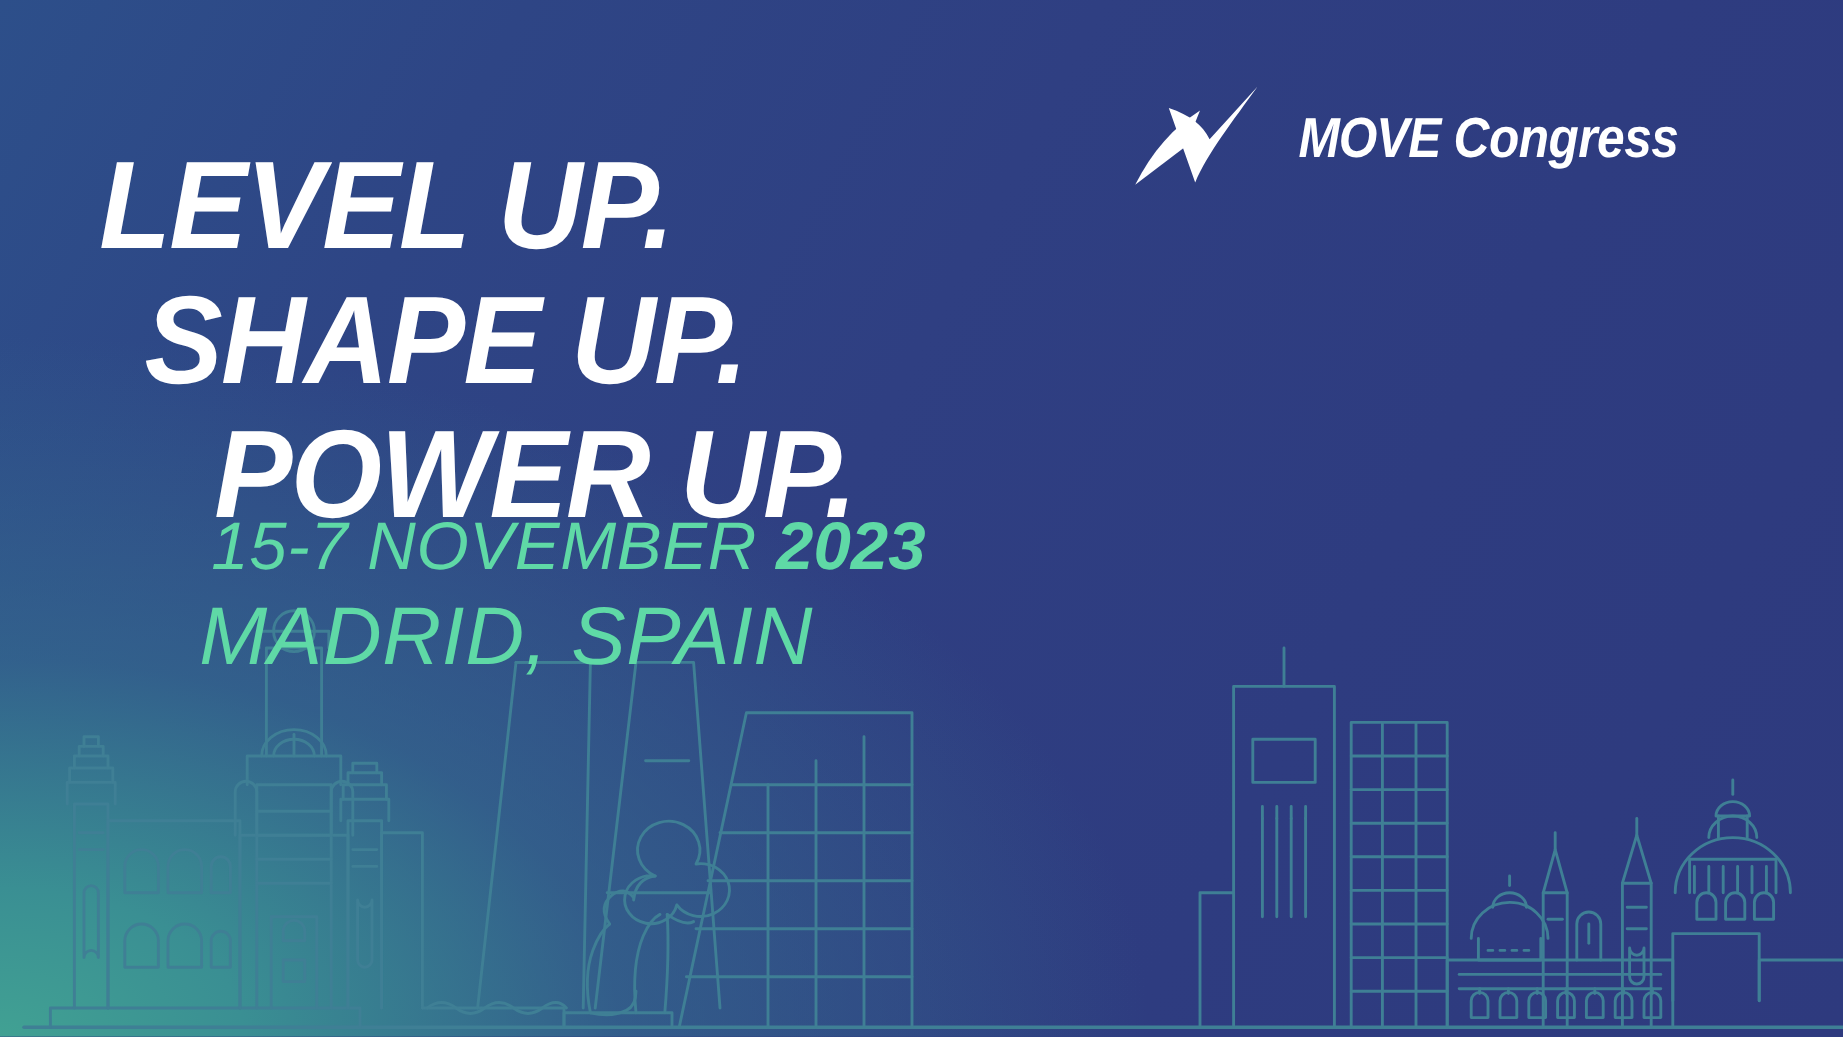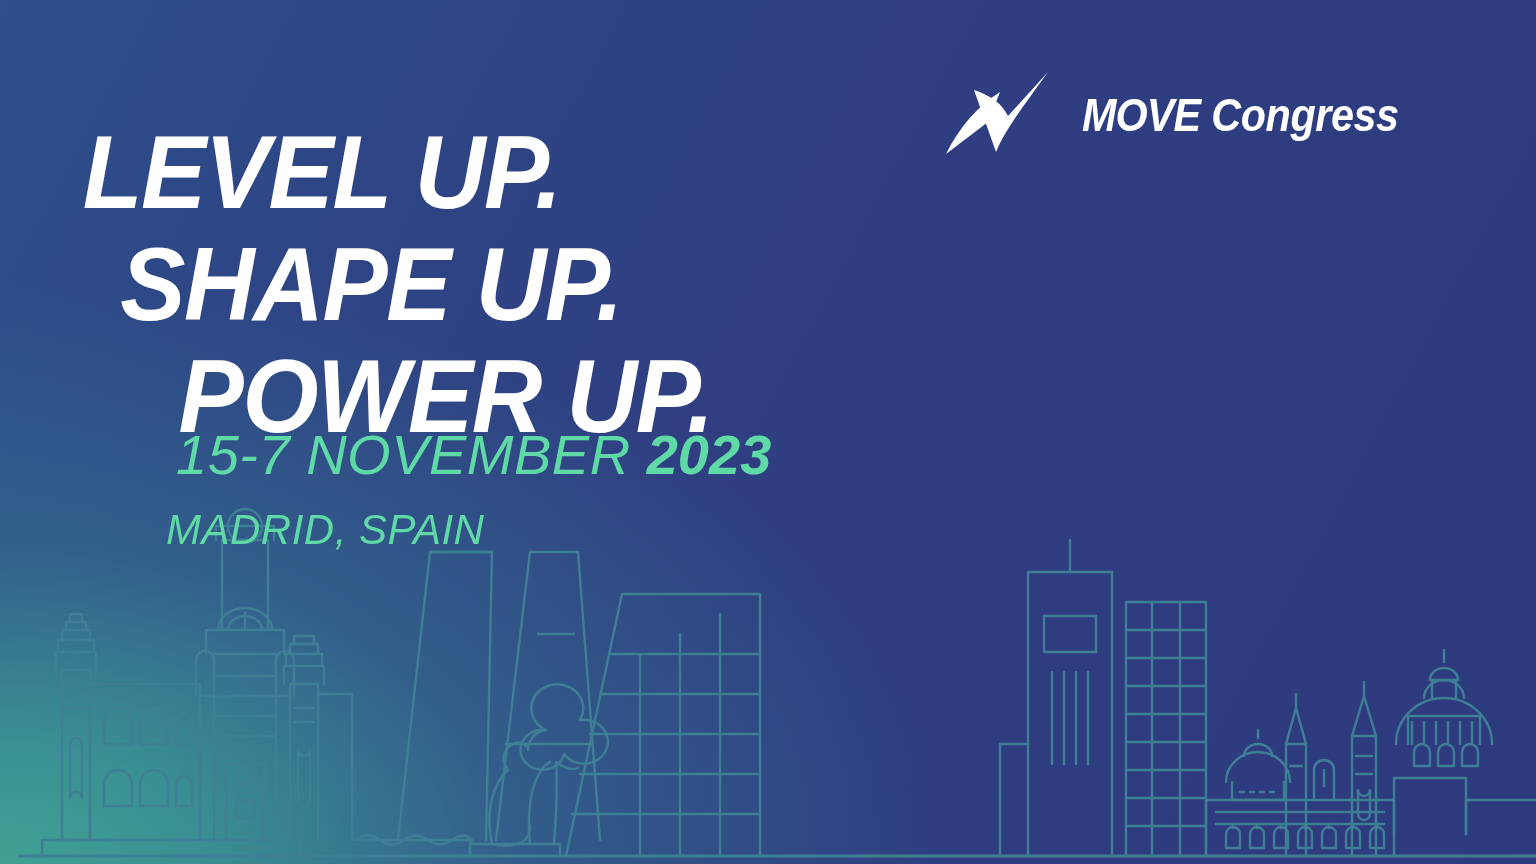--- a/index.html
+++ b/index.html
@@ -44,21 +44,21 @@
   }
   .meta .line{display:block;}
   .date-line{
     margin-left:176px;
     font-size:56px;line-height:74px;
     font-weight:300;letter-spacing:.5px;
   }
   .date-year{font-weight:bold;letter-spacing:0;}
   .place-line{
     margin-left:166px;
-    font-size:42px;line-height:76px;
+    font-size:68px;line-height:76px;
     font-weight:300;letter-spacing:.5px;
   }
 
   
   #logo{
     position:absolute;right:94px;top:70px;
     display:flex;align-items:center;gap:32px;
   }
   #logo-mark{width:106px;height:88px;display:block;}
   #logo-text{

